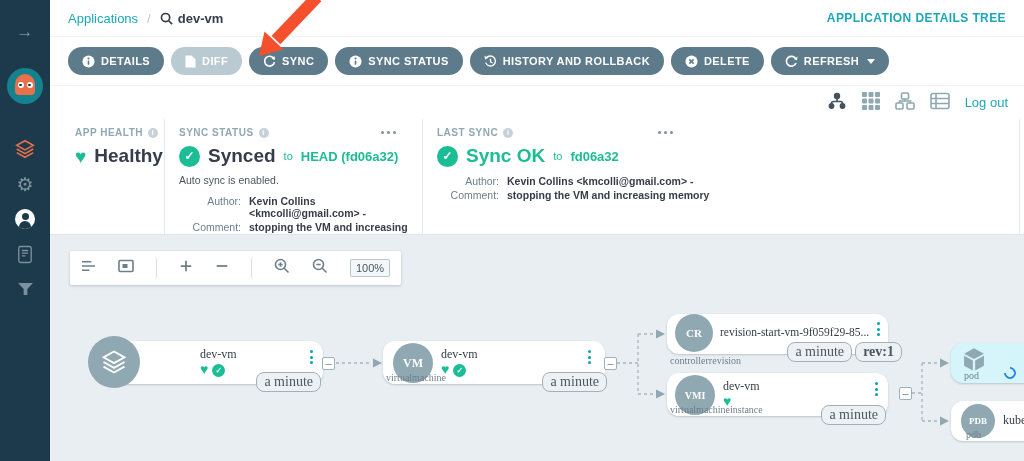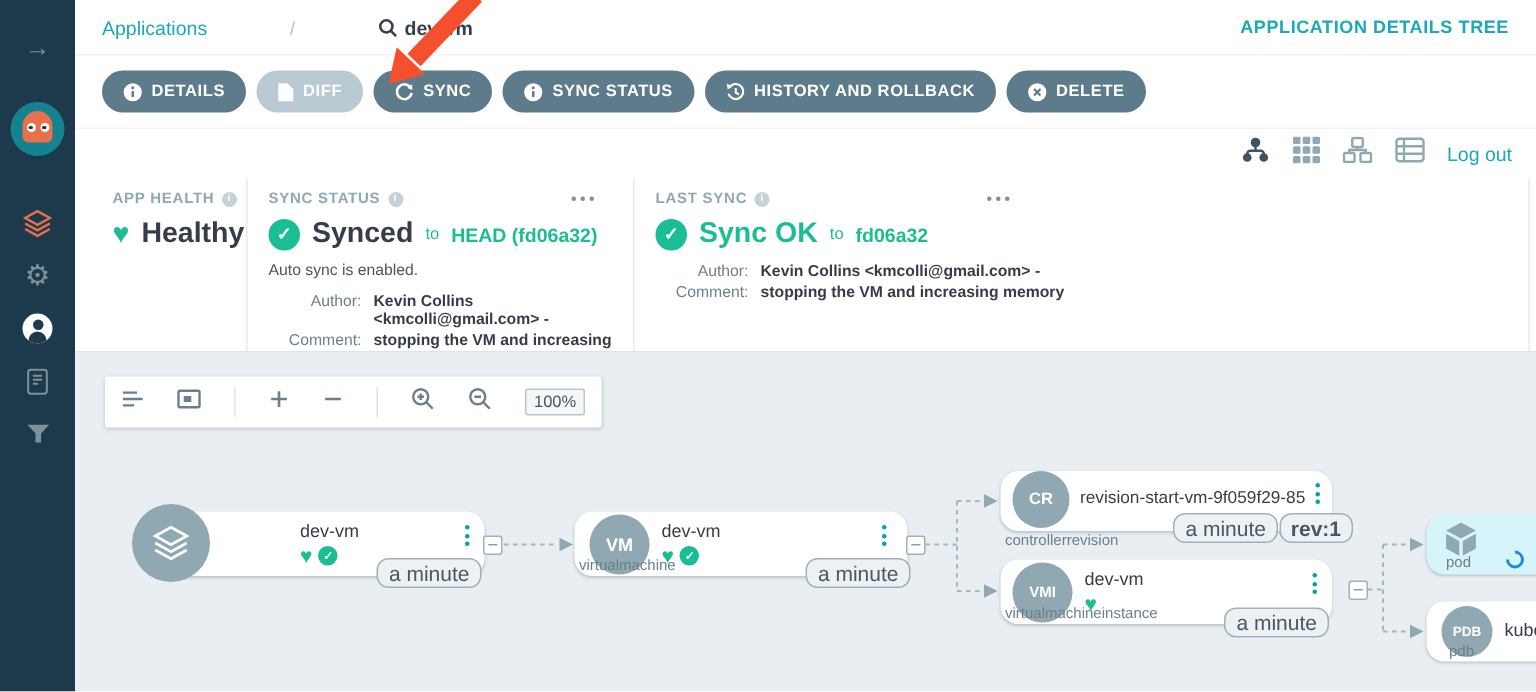--- a/index.html
+++ b/index.html
@@ -19,21 +19,21 @@
   .sb-icons { display:flex; flex-direction:column; align-items:center; gap:13px; margin-top:34px; }
   .sb-ic { width:22px; height:22px; display:flex; align-items:center; justify-content:center; }
   .gear-glyph { color:#7d909c; font-size:19px; line-height:1; }
   .user-circ { width:20px; height:20px; border-radius:50%; background:#fff; position:relative; overflow:hidden; }
   .user-circ::before { content:""; position:absolute; left:6.5px; top:3.5px; width:7px; height:7px; border-radius:50%; background:#1c3a4c; }
   .user-circ::after { content:""; position:absolute; left:4px; top:12px; width:12px; height:9px; border-radius:6px 6px 0 0; background:#1c3a4c; }
 
   
   .main { flex:1; display:flex; flex-direction:column; background:#fff; min-width:0; }
 
-  .topbar { height:37px; display:flex; align-items:center; padding:0 18px; border-bottom:1px solid #f1f3f4; flex-shrink:0;gap:46px; }
+  .topbar { height:37px; display:flex; align-items:center; padding:0 18px; border-bottom:1px solid #f1f3f4; flex-shrink:0; }
   .crumb-root { color:#1ba8b8; font-size:13px; cursor:pointer; }
   .crumb-sep { color:#b9c6cd; font-size:13px; padding:0 9px; }
   .crumb-cur { color:#363c4a; font-size:13px; font-weight:bold; display:flex; align-items:center; gap:5px; }
   .view-title { margin-left:auto; color:#1ba8b8; font-size:12px; font-weight:bold; letter-spacing:.4px; }
 
   .actionbar { height:48px; display:flex; align-items:center; gap:7px; padding:0 18px; flex-shrink:0; }
   .btn { height:28px; border:none; border-radius:16px; background:#5d7b8a; color:#fff; font-family:inherit;
          font-size:11px; font-weight:bold; letter-spacing:.4px; padding:0 14px; display:inline-flex;
          align-items:center; gap:6px; cursor:pointer; }
   .btn.disabled { background:#b9cad2; }
@@ -67,21 +67,21 @@
   .meta .lbl { color:#6d7f8b; text-align:right; }
   .meta .val { color:#363c4a; font-weight:bold; }
 
   
   .graph { flex:1; position:relative; background:#e8eef2; overflow:hidden; }
   .gtoolbar { position:absolute; left:20px; top:16px; height:34px; background:#fff; border-radius:2px;
               box-shadow:0 1px 3px rgba(60,80,90,.25); display:flex; align-items:center; gap:22px; padding:0 11px; }
   .gtoolbar .sep { width:1px; height:20px; background:#dde4e8; }
   .zoomval { border:1px solid #b9c6cd; border-radius:2px; background:#f4f7f8; color:#495763; font-size:11px; padding:2px 5px; }
 
-  .node { position:absolute; background:#fff; border-radius:12px; box-shadow:0 1px 2px rgba(60,80,90,.25); }
+  .node { position:absolute; background:#fff; border-radius:12px; box-shadow:0 1px 2px rgba(60,80,90,.25);font-family:Liberation Serif, serif; }
   .node.podbg { background:#d6f5fa; }
   .ncirc { position:absolute; border-radius:50%; background:#8fa8b2; color:#fff; display:flex; align-items:center; justify-content:center; font-weight:bold; }
   .ntitle { position:absolute; font-size:12px; color:#363c4a; white-space:nowrap; }
   .nkind { position:absolute; font-size:10px; color:#6d7f8b; white-space:nowrap; }
   .nicons { position:absolute; display:flex; align-items:center; gap:4px; }
   .nicons .heart { font-size:14px; }
   .chk.sm { width:13px; height:13px; font-size:8px; }
   .badge { position:absolute; font-size:14px; color:#495763; background:#edf1f3; border:1px solid #9fb2bc; border-radius:8px; padding:1px 7px; white-space:nowrap; }
   .vdots { position:absolute; display:flex; flex-direction:column; gap:2.5px; cursor:pointer; }
   .vdots i { width:3px; height:3px; border-radius:50%; background:#00a2b3; }
@@ -232,20 +232,28 @@
             <path d="M7 4 v3.3 l2.3 1.3"></path>
           </svg>
         <span>HISTORY AND ROLLBACK</span>
       </button>
       <button class="btn">
         <svg width="13" height="13" viewBox="0 0 14 14">
             <circle cx="7" cy="7" r="6.5" fill="#fff"></circle>
             <path d="M4.7 4.7 L9.3 9.3 M9.3 4.7 L4.7 9.3" stroke="#5d7b8a" stroke-width="1.6"></path>
           </svg>
         <span>DELETE</span>
+      </button>
+      <button class="btn">
+        <svg width="13" height="13" viewBox="0 0 14 14" fill="none" stroke="#fff" stroke-width="1.8">
+            <path d="M11.8 8.6 A5.3 5.3 0 1 1 11.6 4.4"></path>
+            <polygon points="13.4,1.6 13.0,5.8 9.6,4.2" fill="#fff" stroke="none"></polygon>
+          </svg>
+        <span>REFRESH</span>
+        <span class="caret-down"></span>
       </button>
     </div>
 
     <div class="statusband">
       <div class="viewicons">
         <span>
           <svg width="20" height="18" viewBox="0 0 20 18" fill="#43525c">
               <circle cx="10" cy="4" r="3.2"></circle>
               <circle cx="4.5" cy="14" r="2.9"></circle>
               <circle cx="15.5" cy="14" r="2.9"></circle>

